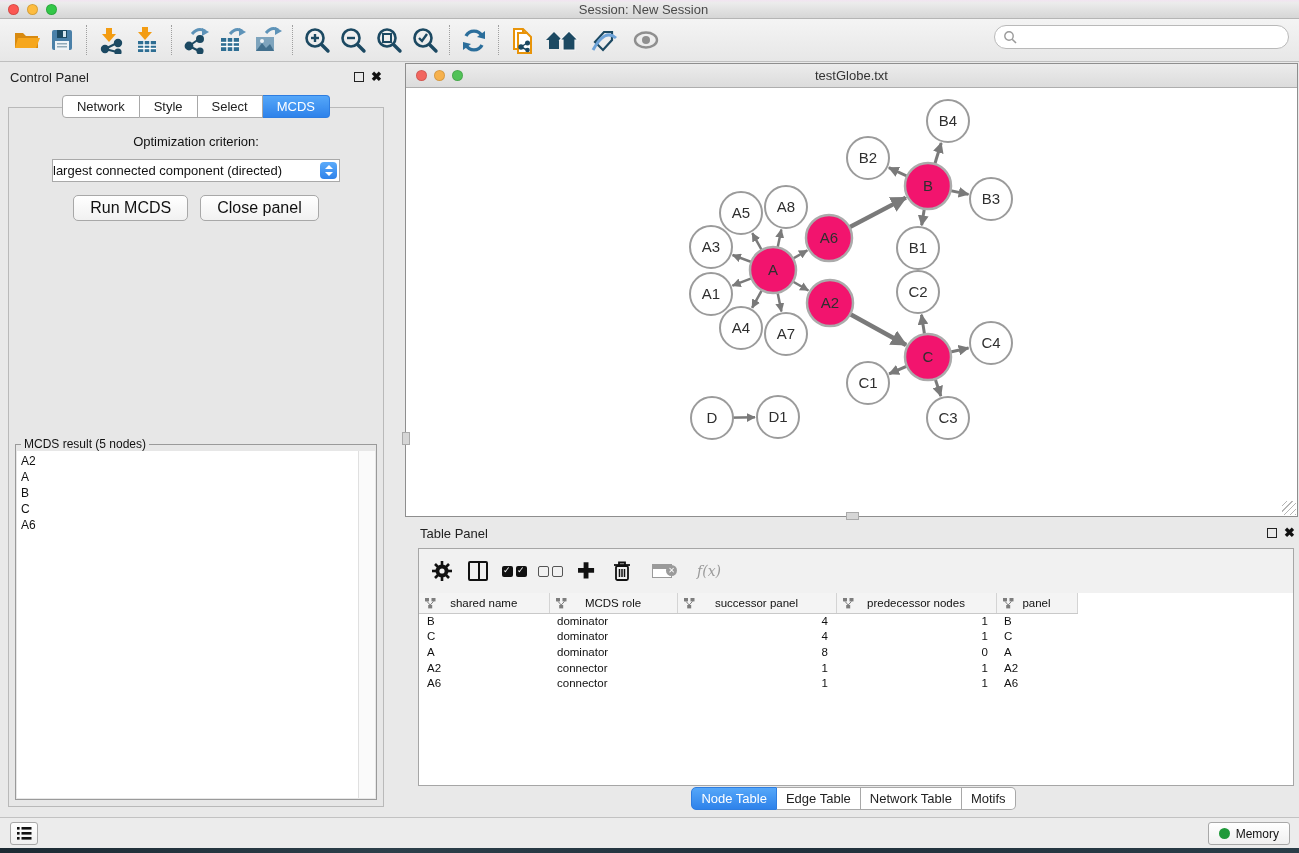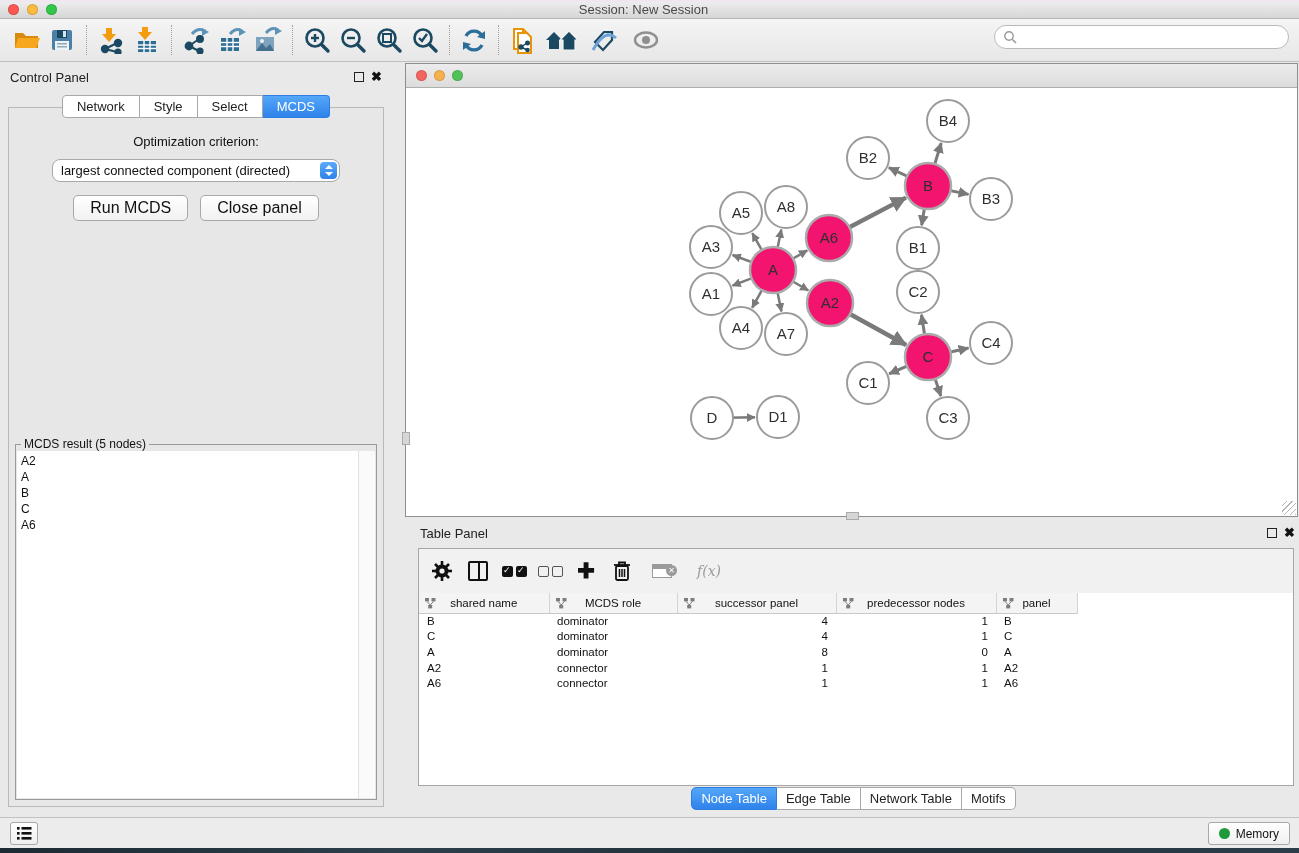--- a/index.html
+++ b/index.html
@@ -37,22 +37,22 @@
   .seg-tab { font-size:13px; color:#222; background:#fff; border:1px solid #a8a8a8; border-left:none;
     padding:3px 14px; cursor:pointer; }
   .seg-tab:first-child { border-left:1px solid #a8a8a8; border-radius:4px 0 0 4px; }
   .seg-tab:last-child { border-radius:0 4px 4px 0; }
   .seg-tab.active { background:linear-gradient(#55a7f9,#2e82ea); border-color:#2e7de0; color:#fff; }
 
   .cp-body { position:absolute; left:8px; right:8px; top:45px; bottom:10px;
     background:#e7e7e7; border:1px solid #b9b9b9; }
   .opt-label { text-align:center; margin-top:26px; font-size:13px; color:#111; }
   .dropdown { position:relative; margin:10px auto 0; width:288px; height:23px; background:#fff;
-    border:1px solid #a9a9a9; border-radius:8px; font-size:13px; color:#111;
-    display:flex; align-items:center; padding-left:8px; cursor:pointer; }
+    border:1px solid #a9a9a9; border-radius:0; font-size:13px; color:#111;
+    display:flex; align-items:center; cursor:pointer; }
   .dd-stepper { position:absolute; right:2px; top:2px; width:17px; height:17px; border-radius:4px;
     background:linear-gradient(#5babfa,#2e82ea); }
   .dd-stepper:before, .dd-stepper:after { content:""; position:absolute; left:4.5px; border-left:4px solid transparent; border-right:4px solid transparent; }
   .dd-stepper:before { top:3px; border-bottom:4px solid #fff; }
   .dd-stepper:after { bottom:3px; border-top:4px solid #fff; }
   .btn-row { display:flex; justify-content:center; gap:12px; margin-top:13px; }
   .push-btn { font-size:16px; color:#111; background:linear-gradient(#ffffff,#f1f1f1);
     border:1px solid #a8a8a8; border-radius:5px; padding:3px 16px; cursor:pointer; }
 
   .result-box { position:absolute; left:6px; right:6px; top:336px; bottom:6px; border:1px solid #9a9a9a;padding-left:22px; }
@@ -330,20 +330,21 @@
     </div>
   </div>
 
   <div class="network-window">
     <div class="nw-titlebar">
       <div class="nw-lights">
         <span class="nw-light" style="background:#f2665f"></span>
         <span class="nw-light" style="background:#f6b14c"></span>
         <span class="nw-light" style="background:#52c258"></span>
       </div>
+      <div class="nw-title">testGlobe.txt</div>
     </div>
     <div class="nw-canvas">
       <svg width="891" height="428" viewBox="0 0 891 428" id="graph-svg">
         <defs>
           <marker id="arrow" markerUnits="strokeWidth" markerWidth="3.6" markerHeight="3.6" viewBox="0 0 3.6 3.6" refX="3.3" refY="1.8" orient="auto">
             <path d="M0,0 L3.6,1.8 L0,3.6 Z" fill="#7a7a7a"></path>
           </marker>
         </defs>
       <line x1="367" y1="182" x2="346.2592994042757" y2="145.05562706386607" stroke="#7a7a7a" stroke-width="2.5" marker-end="url(#arrow)"></line>
           <line x1="367" y1="182" x2="375.35189483925905" y2="141.52543270205243" stroke="#7a7a7a" stroke-width="2.5" marker-end="url(#arrow)"></line>

